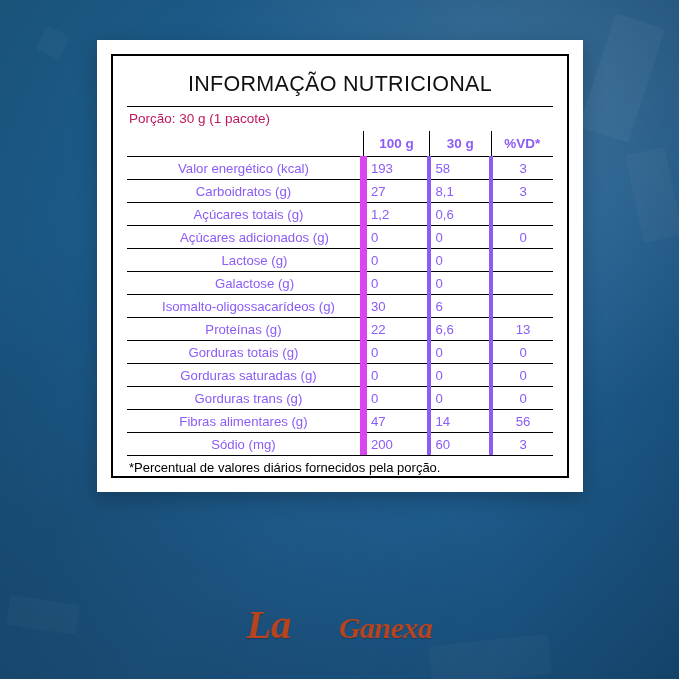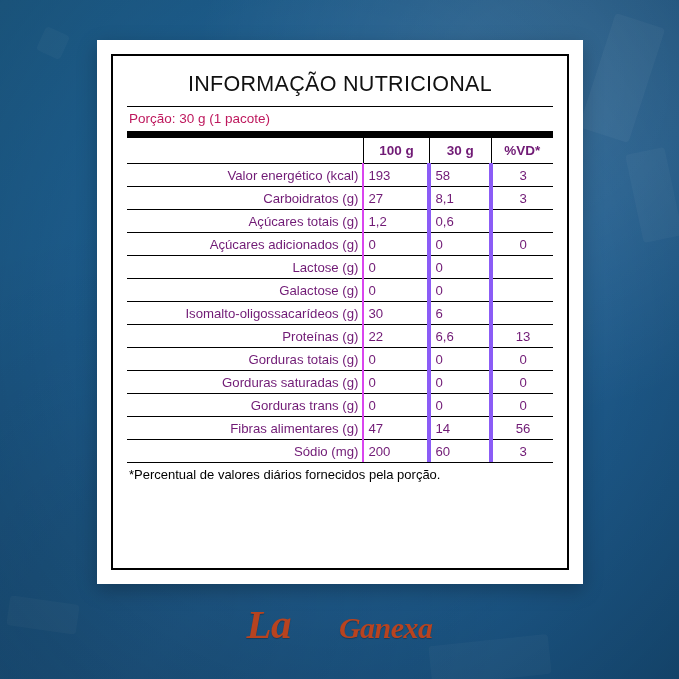--- a/index.html
+++ b/index.html
@@ -38,21 +38,21 @@
     inset: 0;
     background: radial-gradient(ellipse at 50% 45%, rgba(0,0,0,0) 45%, rgba(0,0,0,0.18) 100%);
   }
 
   
   .card {
     position: absolute;
     left: 97px;
     top: 40px;
     width: 486px;
-    height: 544px;
+    height: 452px;
     background: #ffffff;
     box-shadow: 0 6px 18px rgba(0,0,0,0.25);
   }
   .card-inner {
     position: absolute;
     left: 14px;
     top: 14px;
     right: 14px;
     bottom: 14px;
     border: 2px solid #000;
@@ -81,21 +81,21 @@
   .thickbar {
     height: 7px;
     background: #000;
     margin-bottom: 0;
   }
 
   table.nutri {
     width: 100%;
     border-collapse: collapse;
     font-size: 13.2px;
-    color: #701a75;
+    color: #8b5cf6;
     table-layout: fixed;
   }
   table.nutri col.c-name { width: 55.5%; }
   table.nutri col.c-100  { width: 15.5%; }
   table.nutri col.c-30   { width: 14.5%; }
   table.nutri col.c-vd   { width: 14.5%; }
 
   table.nutri th, table.nutri td {
     padding: 3.5px 4px;
     vertical-align: middle;
@@ -105,22 +105,22 @@
     font-weight: bold;
     text-align: center;
     padding-top: 5px;
     padding-bottom: 5px;
     border-bottom: 1px solid #000;
   }
   table.nutri thead th.h-name {
     border-bottom: 1px solid #000;
   }
   table.nutri td.name {
-    text-align: right;
-    border-right: 2px solid #d946ef;
+    text-align: center;
+    border-right: 7px solid #d946ef;
   }
   table.nutri th.h-name { border-right: 1px solid #000; }
   table.nutri th.h-100,
   table.nutri th.h-30 { border-right: 1px solid #000; }
   table.nutri td.v100,
   table.nutri td.v30 {
     text-align: left;
     border-right: 4px solid #8b5cf6;
   }
   table.nutri td.vvd {

